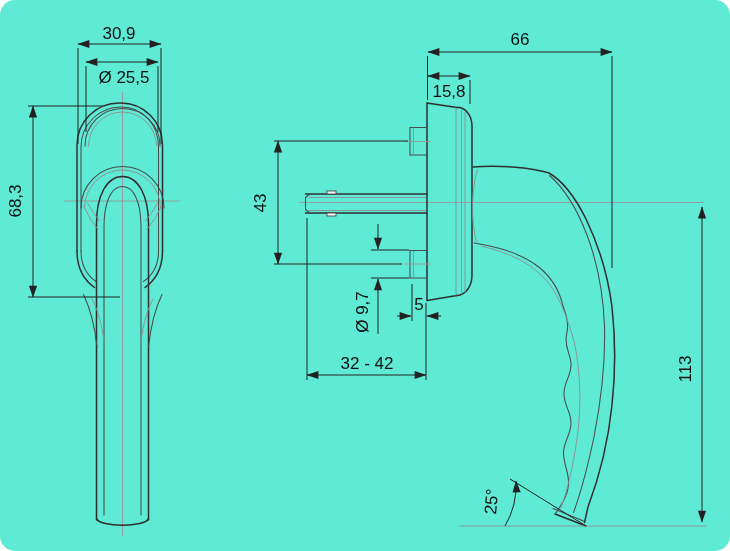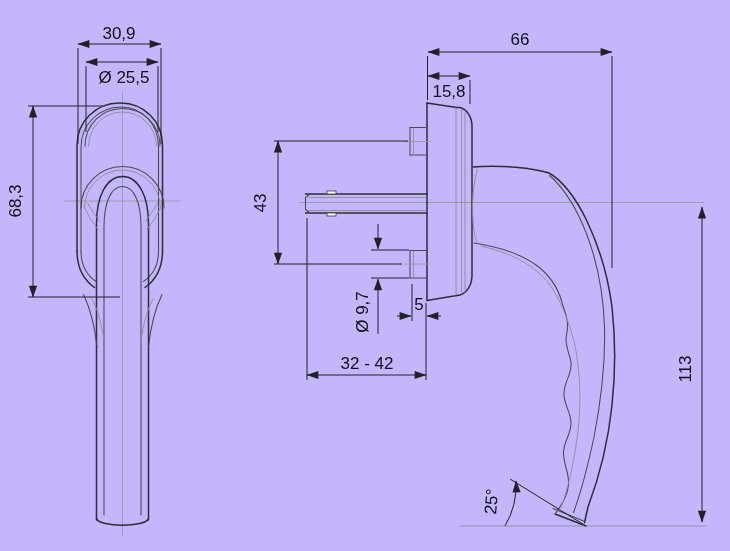--- a/index.html
+++ b/index.html
@@ -1,17 +1,17 @@
 <!DOCTYPE html>
 <html><head>
 <meta charset="utf-8">
 <style>
   html,body{margin:0;padding:0;background:#ffffff;}
-  .canvas{position:relative;width:730px;height:551px;background:#c4b5fd;overflow:hidden;
-          font-family:"Liberation Sans", sans-serif;}
+  .canvas{position:relative;width:730px;height:551px;background:#5eead4;overflow:hidden;
+          font-family:"Liberation Sans", sans-serif;border-radius:15px;}
   svg{display:block}
   .ol   {fill:none;stroke:#2f2f2f;stroke-width:1.5;stroke-linecap:round;stroke-linejoin:round;}
   .ol2  {fill:none;stroke:#4a4a4a;stroke-width:1.05;stroke-linecap:round;stroke-linejoin:round;}
   .thin {fill:none;stroke:#8f8f8f;stroke-width:0.9;stroke-linecap:round;}
   .cl   {fill:none;stroke:#9a9a9a;stroke-width:0.9;}
   .dim  {fill:none;stroke:#222222;stroke-width:1;}
   .dimtxt{fill:#111111;font-size:17px;font-family:"Liberation Sans",sans-serif;}
   .notch{fill:#ffffff;stroke:#4a4a4a;stroke-width:0.9;}
 </style>
 </head>

